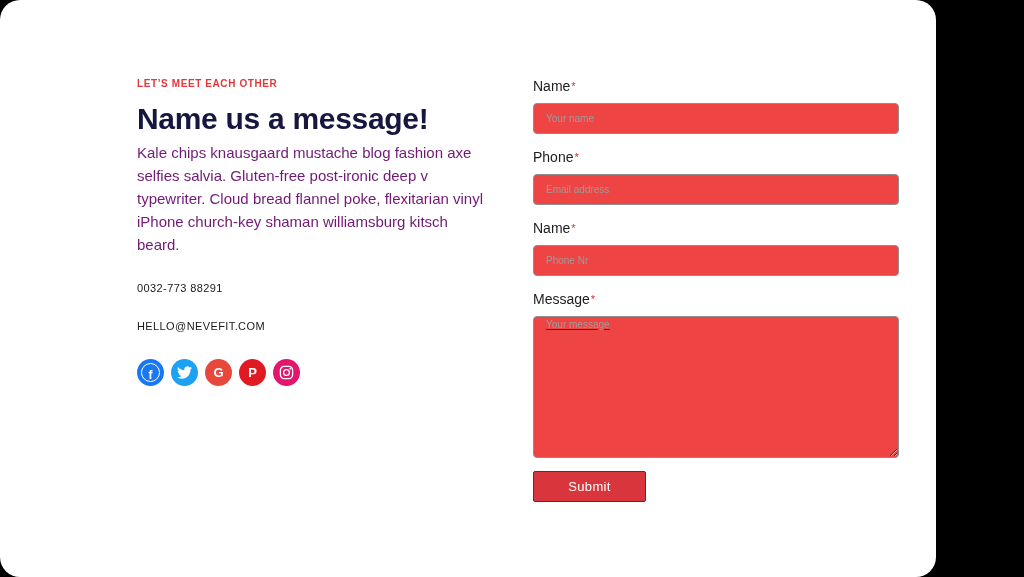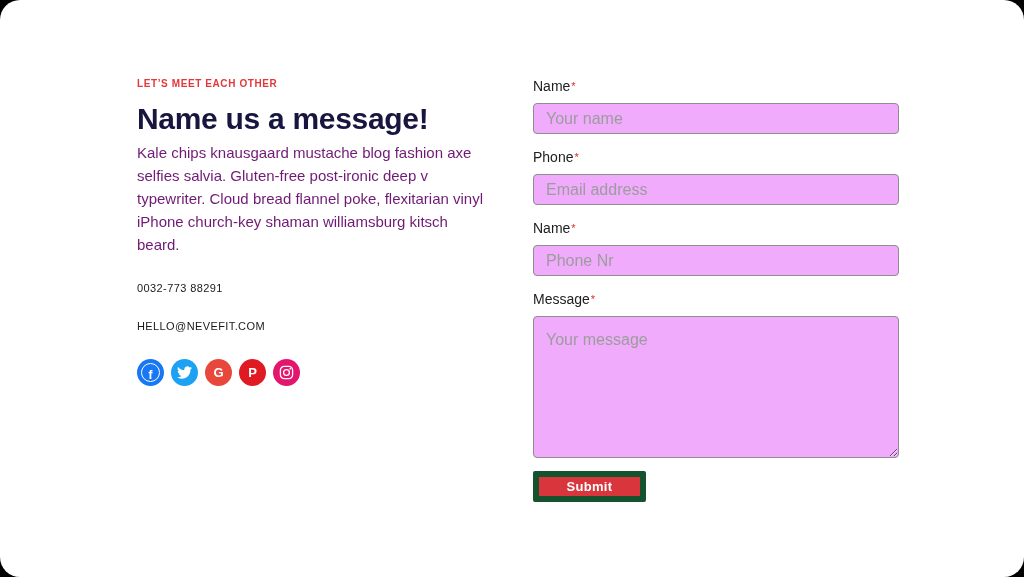--- a/index.html
+++ b/index.html
@@ -3,21 +3,21 @@
 <meta charset="utf-8">
 <style>
   * { box-sizing: border-box; margin: 0; padding: 0; }
   html, body { width: 1024px; height: 577px; }
   body {
     background: #000;
     font-family: "Liberation Sans", "DejaVu Sans", sans-serif;
     -webkit-font-smoothing: antialiased;
   }
   .card {
-    width: 1024px; height: 577px;
+    width: 936px; height: 577px;
     background: #ffffff;
     border-radius: 20px;
     overflow: hidden;
   }
   .container {
     display: flex;
     padding: 78px 0 0 137px;
   }
 
   
@@ -64,39 +64,40 @@
     display: block;
     font-size: 14px; line-height: 16px; color: #202020;
   }
   .req {
     color: #E02B20; font-size: 11px; vertical-align: top; margin-left: 1px;
   }
   .text-input, .textarea-input {
     display: block; width: 100%;
     border: 1px solid #8E8E8E; border-radius: 4px;
     font-family: "Liberation Sans", "DejaVu Sans", sans-serif;
-    font-size: 16px; color: #333;
-    background: #f0abfc;
+    font-size: 10px; color: #333;
+    background: #ef4444;
     outline: none;
   }
   .text-input {
     height: 31px; padding: 0 12px;
     margin: 9px 0 15px;
   }
   .textarea-input {
-    height: 142px; padding: 11px 12px;
+    height: 142px; padding: 0 12px;
     margin: 9px 0 13px;
     line-height: 1.5;
     resize: both;
+    text-decoration: underline;
   }
   .text-input::placeholder, .textarea-input::placeholder { color: #9C9C9C; opacity: 1; }
   .submit-btn {
     width: 113px; height: 31px;
-    background: #D8363C; border: 6px solid #14532d; border-radius: 2px;
-    color: #fff; font-size: 13px; font-weight: 700; letter-spacing: .3px;
+    background: #D8363C; border: 1px solid #14532d; border-radius: 2px;
+    color: #fff; font-size: 13px; font-weight: 400; letter-spacing: .3px;
     font-family: "Liberation Sans", "DejaVu Sans", sans-serif;
     cursor: pointer;
   }
 </style>
 </head>
 <body>
 
 <div class="card">
   <div class="container">
 

